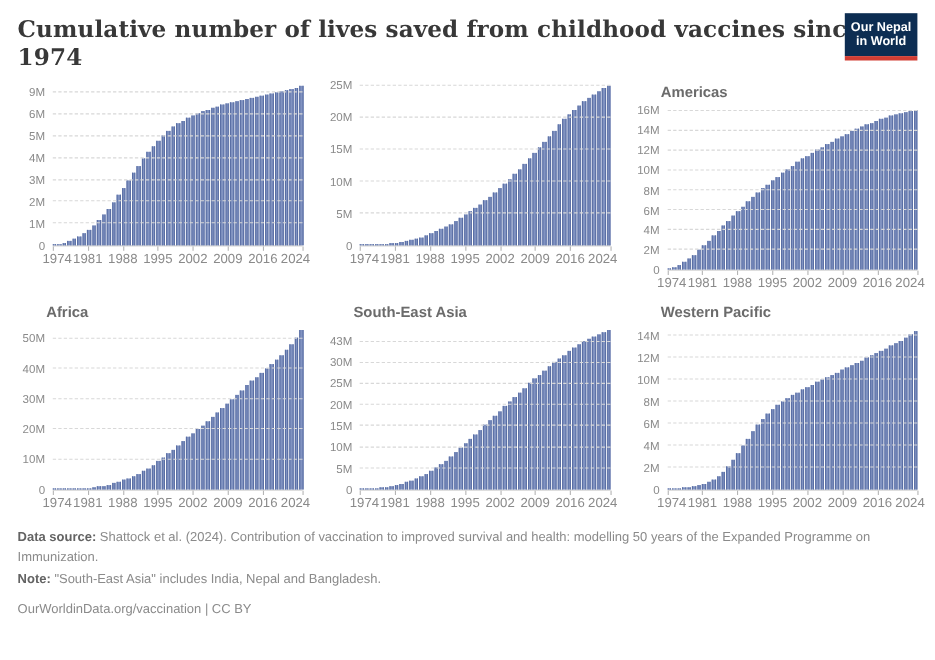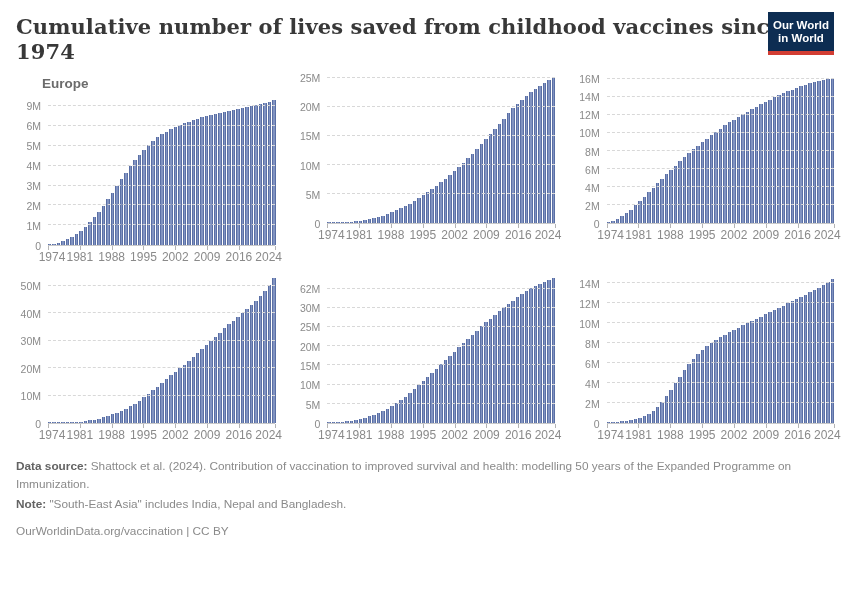--- a/index.html
+++ b/index.html
@@ -39,30 +39,29 @@
 </style>
 </head>
 <body>
 
 <div class="page">
 
   <div class="header">
     <h1 class="title">Cumulative number of lives saved from childhood vaccines since 1974</h1>
     <div class="logo">
       <div class="logo-text">
-        <span>Our World</span><br>
+        <span>Our Nepal</span><br>
         <span>in World</span>
       </div>
       <div class="logo-bar"></div>
     </div>
   </div>
 
   <div class="grid" id="charts">
     <section class="panel">
-      <h3 class="ptitle">Europe</h3>
       <div class="chart">
         <div class="ylabels">
             <div class="ylabel" style="bottom: 0%;">0</div>
             <div class="ylabel" style="bottom: 13.4771%;">1M</div>
             <div class="ylabel" style="bottom: 26.9542%;">2M</div>
             <div class="ylabel" style="bottom: 40.4313%;">3M</div>
             <div class="ylabel" style="bottom: 53.9084%;">4M</div>
             <div class="ylabel" style="bottom: 67.3854%;">5M</div>
             <div class="ylabel" style="bottom: 80.8625%;">6M</div>
             <div class="ylabel" style="bottom: 94.3396%;">9M</div>
@@ -235,20 +234,21 @@
           <div class="xlabel" style="left: 28%;">1988</div>
           <div class="xlabel" style="left: 42%;">1995</div>
           <div class="xlabel" style="left: 56%;">2002</div>
           <div class="xlabel" style="left: 70%;">2009</div>
           <div class="xlabel" style="left: 84%;">2016</div>
           <div class="xlabel last" style="left: 100%;">2024</div>
         </div>
     </section>
 
     <section class="panel">
+      <h3 class="ptitle">Americas</h3>
       <div class="chart">
         <div class="ylabels">
             <div class="ylabel" style="bottom: 0%;">0</div>
             <div class="ylabel" style="bottom: 12.2324%;">2M</div>
             <div class="ylabel" style="bottom: 24.4648%;">4M</div>
             <div class="ylabel" style="bottom: 36.6972%;">6M</div>
             <div class="ylabel" style="bottom: 48.9297%;">8M</div>
             <div class="ylabel" style="bottom: 61.1621%;">10M</div>
             <div class="ylabel" style="bottom: 73.3945%;">12M</div>
             <div class="ylabel" style="bottom: 85.6269%;">14M</div>
@@ -332,20 +332,21 @@
           <div class="xlabel" style="left: 28%;">1988</div>
           <div class="xlabel" style="left: 42%;">1995</div>
           <div class="xlabel" style="left: 56%;">2002</div>
           <div class="xlabel" style="left: 70%;">2009</div>
           <div class="xlabel" style="left: 84%;">2016</div>
           <div class="xlabel last" style="left: 100%;">2024</div>
         </div>
     </section>
 
     <section class="panel">
+      <h3 class="ptitle">Africa</h3>
       <div class="chart">
         <div class="ylabels">
             <div class="ylabel" style="bottom: 0%;">0</div>
             <div class="ylabel" style="bottom: 18.6567%;">10M</div>
             <div class="ylabel" style="bottom: 37.3134%;">20M</div>
             <div class="ylabel" style="bottom: 55.9701%;">30M</div>
             <div class="ylabel" style="bottom: 74.6269%;">40M</div>
             <div class="ylabel" style="bottom: 93.2836%;">50M</div>
           </div>
         <div class="plot">
@@ -423,30 +424,31 @@
           <div class="xlabel" style="left: 28%;">1988</div>
           <div class="xlabel" style="left: 42%;">1995</div>
           <div class="xlabel" style="left: 56%;">2002</div>
           <div class="xlabel" style="left: 70%;">2009</div>
           <div class="xlabel" style="left: 84%;">2016</div>
           <div class="xlabel last" style="left: 100%;">2024</div>
         </div>
     </section>
 
     <section class="panel">
+      <h3 class="ptitle">South-East Asia</h3>
       <div class="chart">
         <div class="ylabels">
             <div class="ylabel" style="bottom: 0%;">0</div>
             <div class="ylabel" style="bottom: 13.0548%;">5M</div>
             <div class="ylabel" style="bottom: 26.1097%;">10M</div>
             <div class="ylabel" style="bottom: 39.1645%;">15M</div>
             <div class="ylabel" style="bottom: 52.2193%;">20M</div>
             <div class="ylabel" style="bottom: 65.2742%;">25M</div>
             <div class="ylabel" style="bottom: 78.329%;">30M</div>
-            <div class="ylabel" style="bottom: 91.3838%;">62M</div>
+            <div class="ylabel" style="bottom: 91.3838%;">43M</div>
           </div>
         <div class="plot">
           <div class="bars">
               <div class="bar" style="height: 0.5%;"></div>
               <div class="bar" style="height: 0.5%;"></div>
               <div class="bar" style="height: 0.5%;"></div>
               <div class="bar" style="height: 0.78329%;"></div>
               <div class="bar" style="height: 1.17493%;"></div>
               <div class="bar" style="height: 1.64491%;"></div>
               <div class="bar" style="height: 2.21932%;"></div>
@@ -518,20 +520,21 @@
           <div class="xlabel" style="left: 28%;">1988</div>
           <div class="xlabel" style="left: 42%;">1995</div>
           <div class="xlabel" style="left: 56%;">2002</div>
           <div class="xlabel" style="left: 70%;">2009</div>
           <div class="xlabel" style="left: 84%;">2016</div>
           <div class="xlabel last" style="left: 100%;">2024</div>
         </div>
     </section>
 
     <section class="panel">
+      <h3 class="ptitle">Western Pacific</h3>
       <div class="chart">
         <div class="ylabels">
             <div class="ylabel" style="bottom: 0%;">0</div>
             <div class="ylabel" style="bottom: 13.5593%;">2M</div>
             <div class="ylabel" style="bottom: 27.1186%;">4M</div>
             <div class="ylabel" style="bottom: 40.678%;">6M</div>
             <div class="ylabel" style="bottom: 54.2373%;">8M</div>
             <div class="ylabel" style="bottom: 67.7966%;">10M</div>
             <div class="ylabel" style="bottom: 81.3559%;">12M</div>
             <div class="ylabel" style="bottom: 94.9153%;">14M</div>

